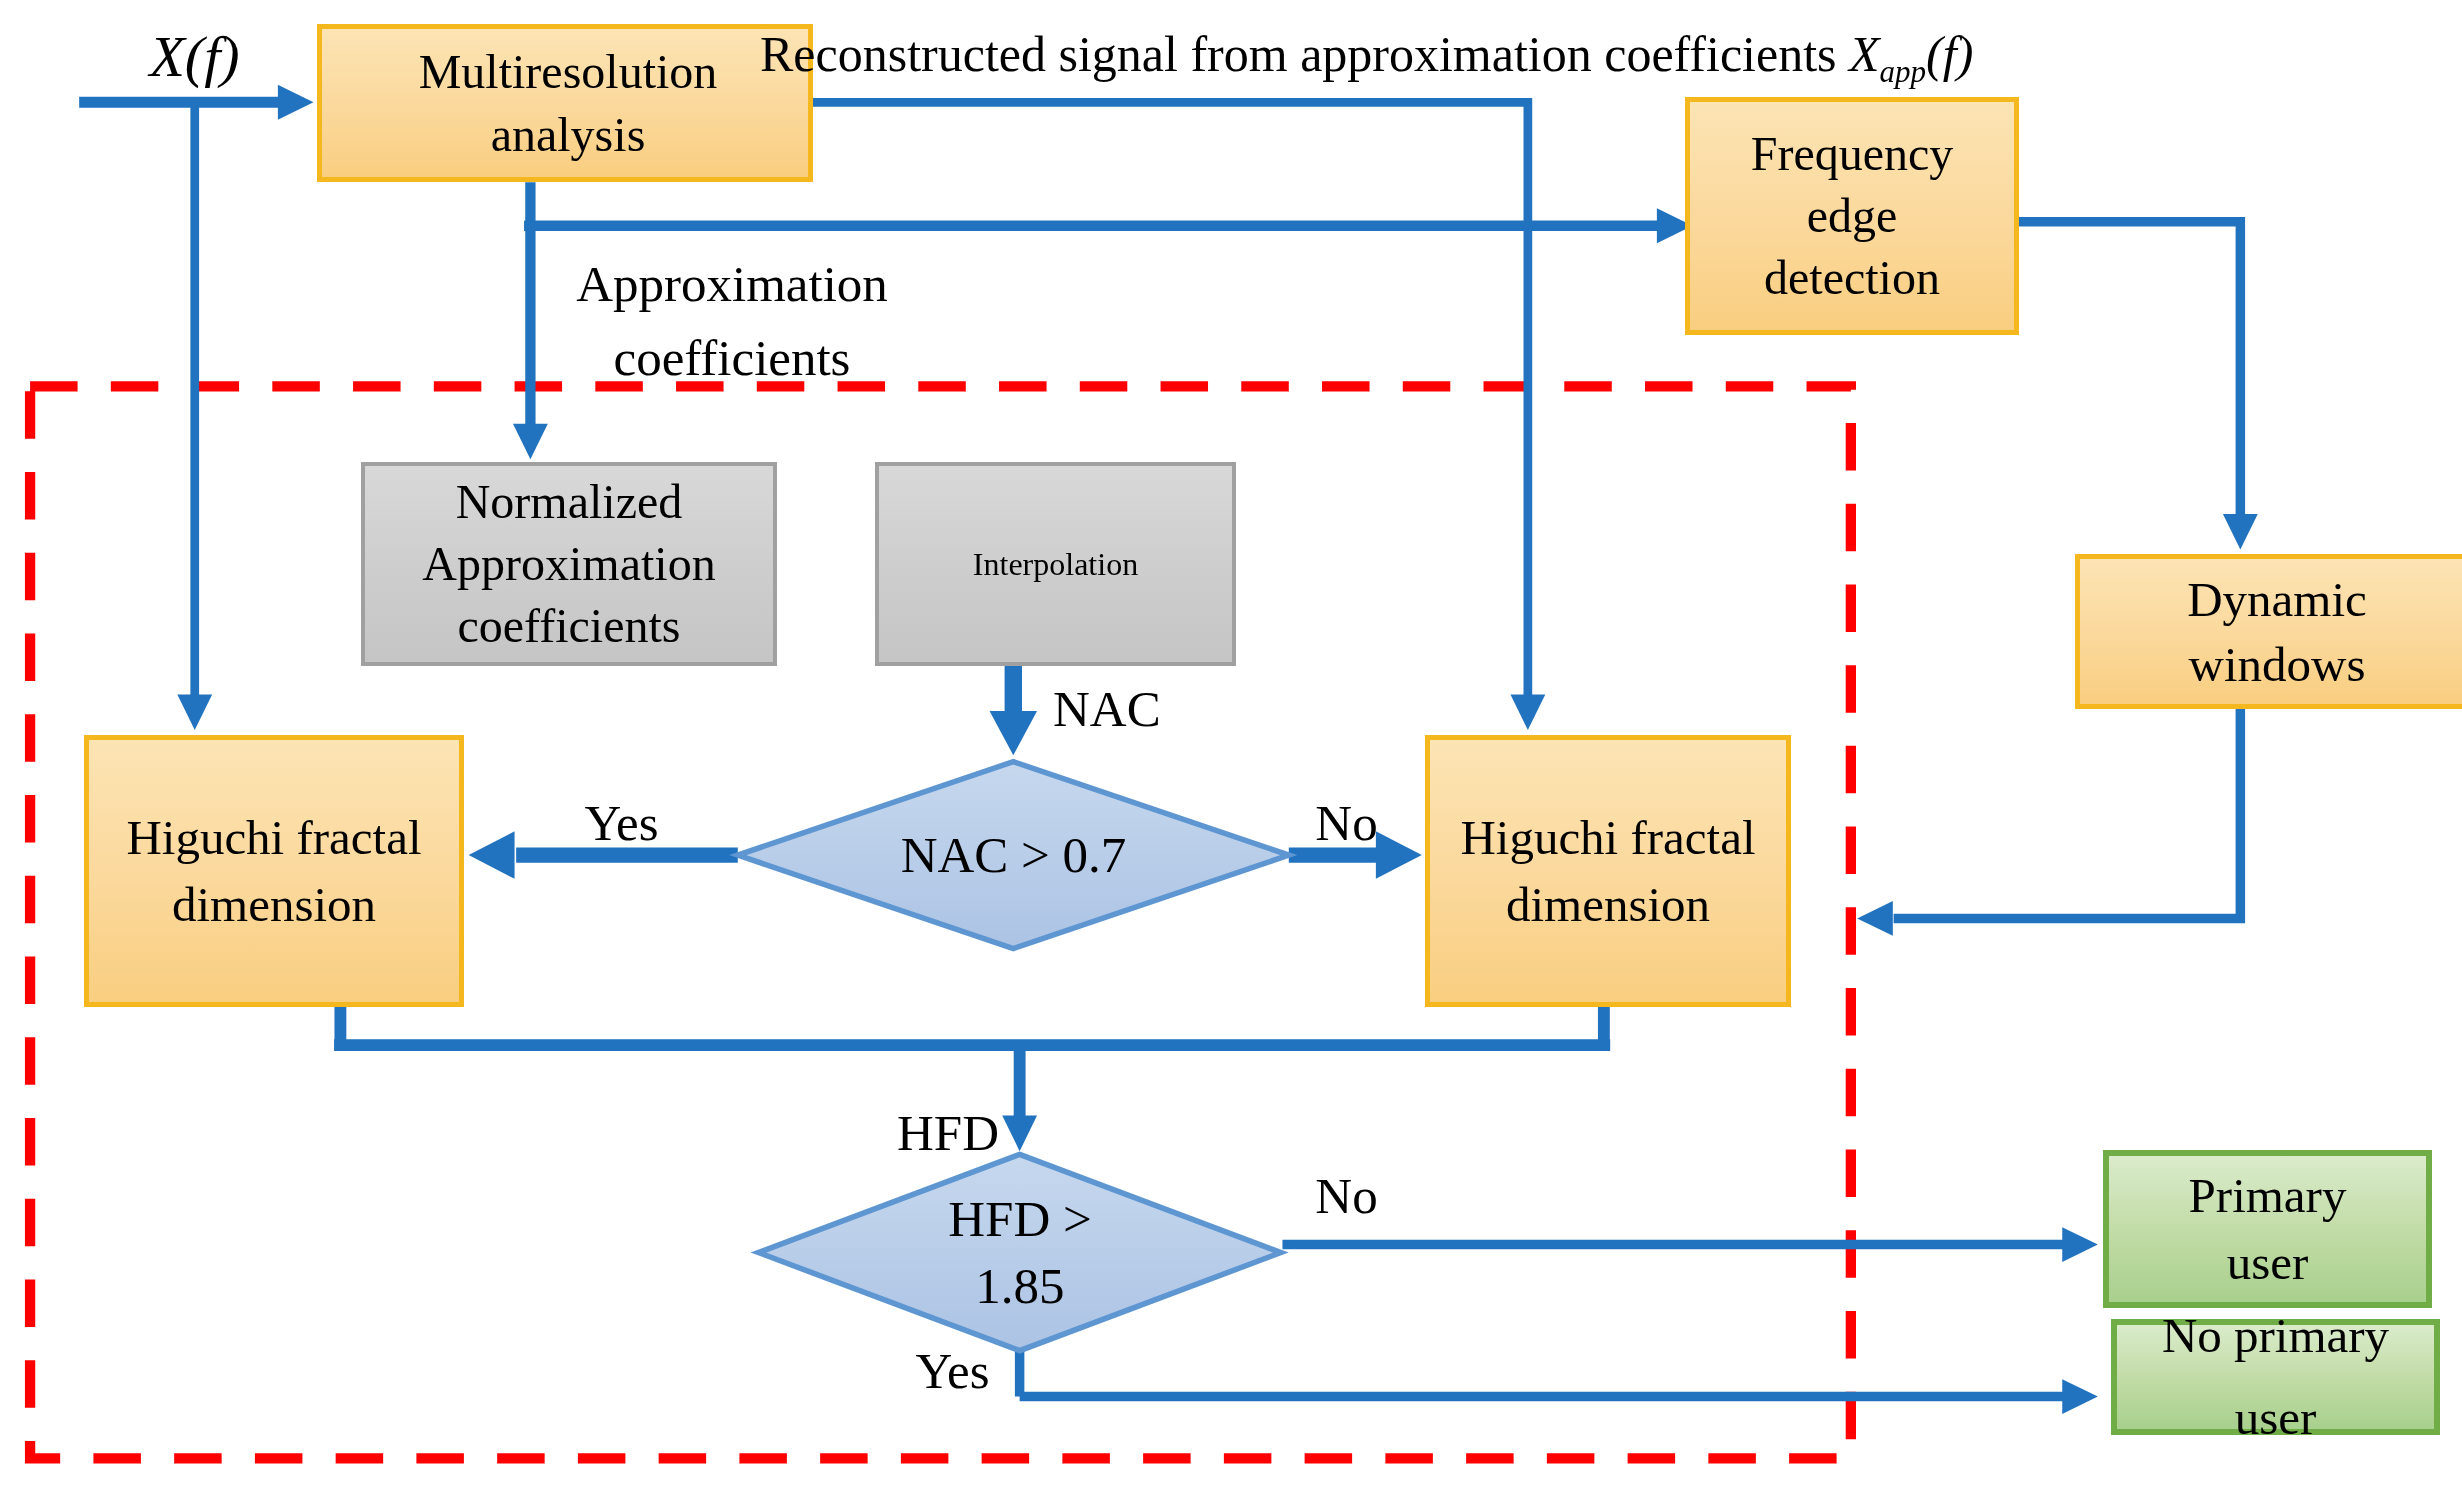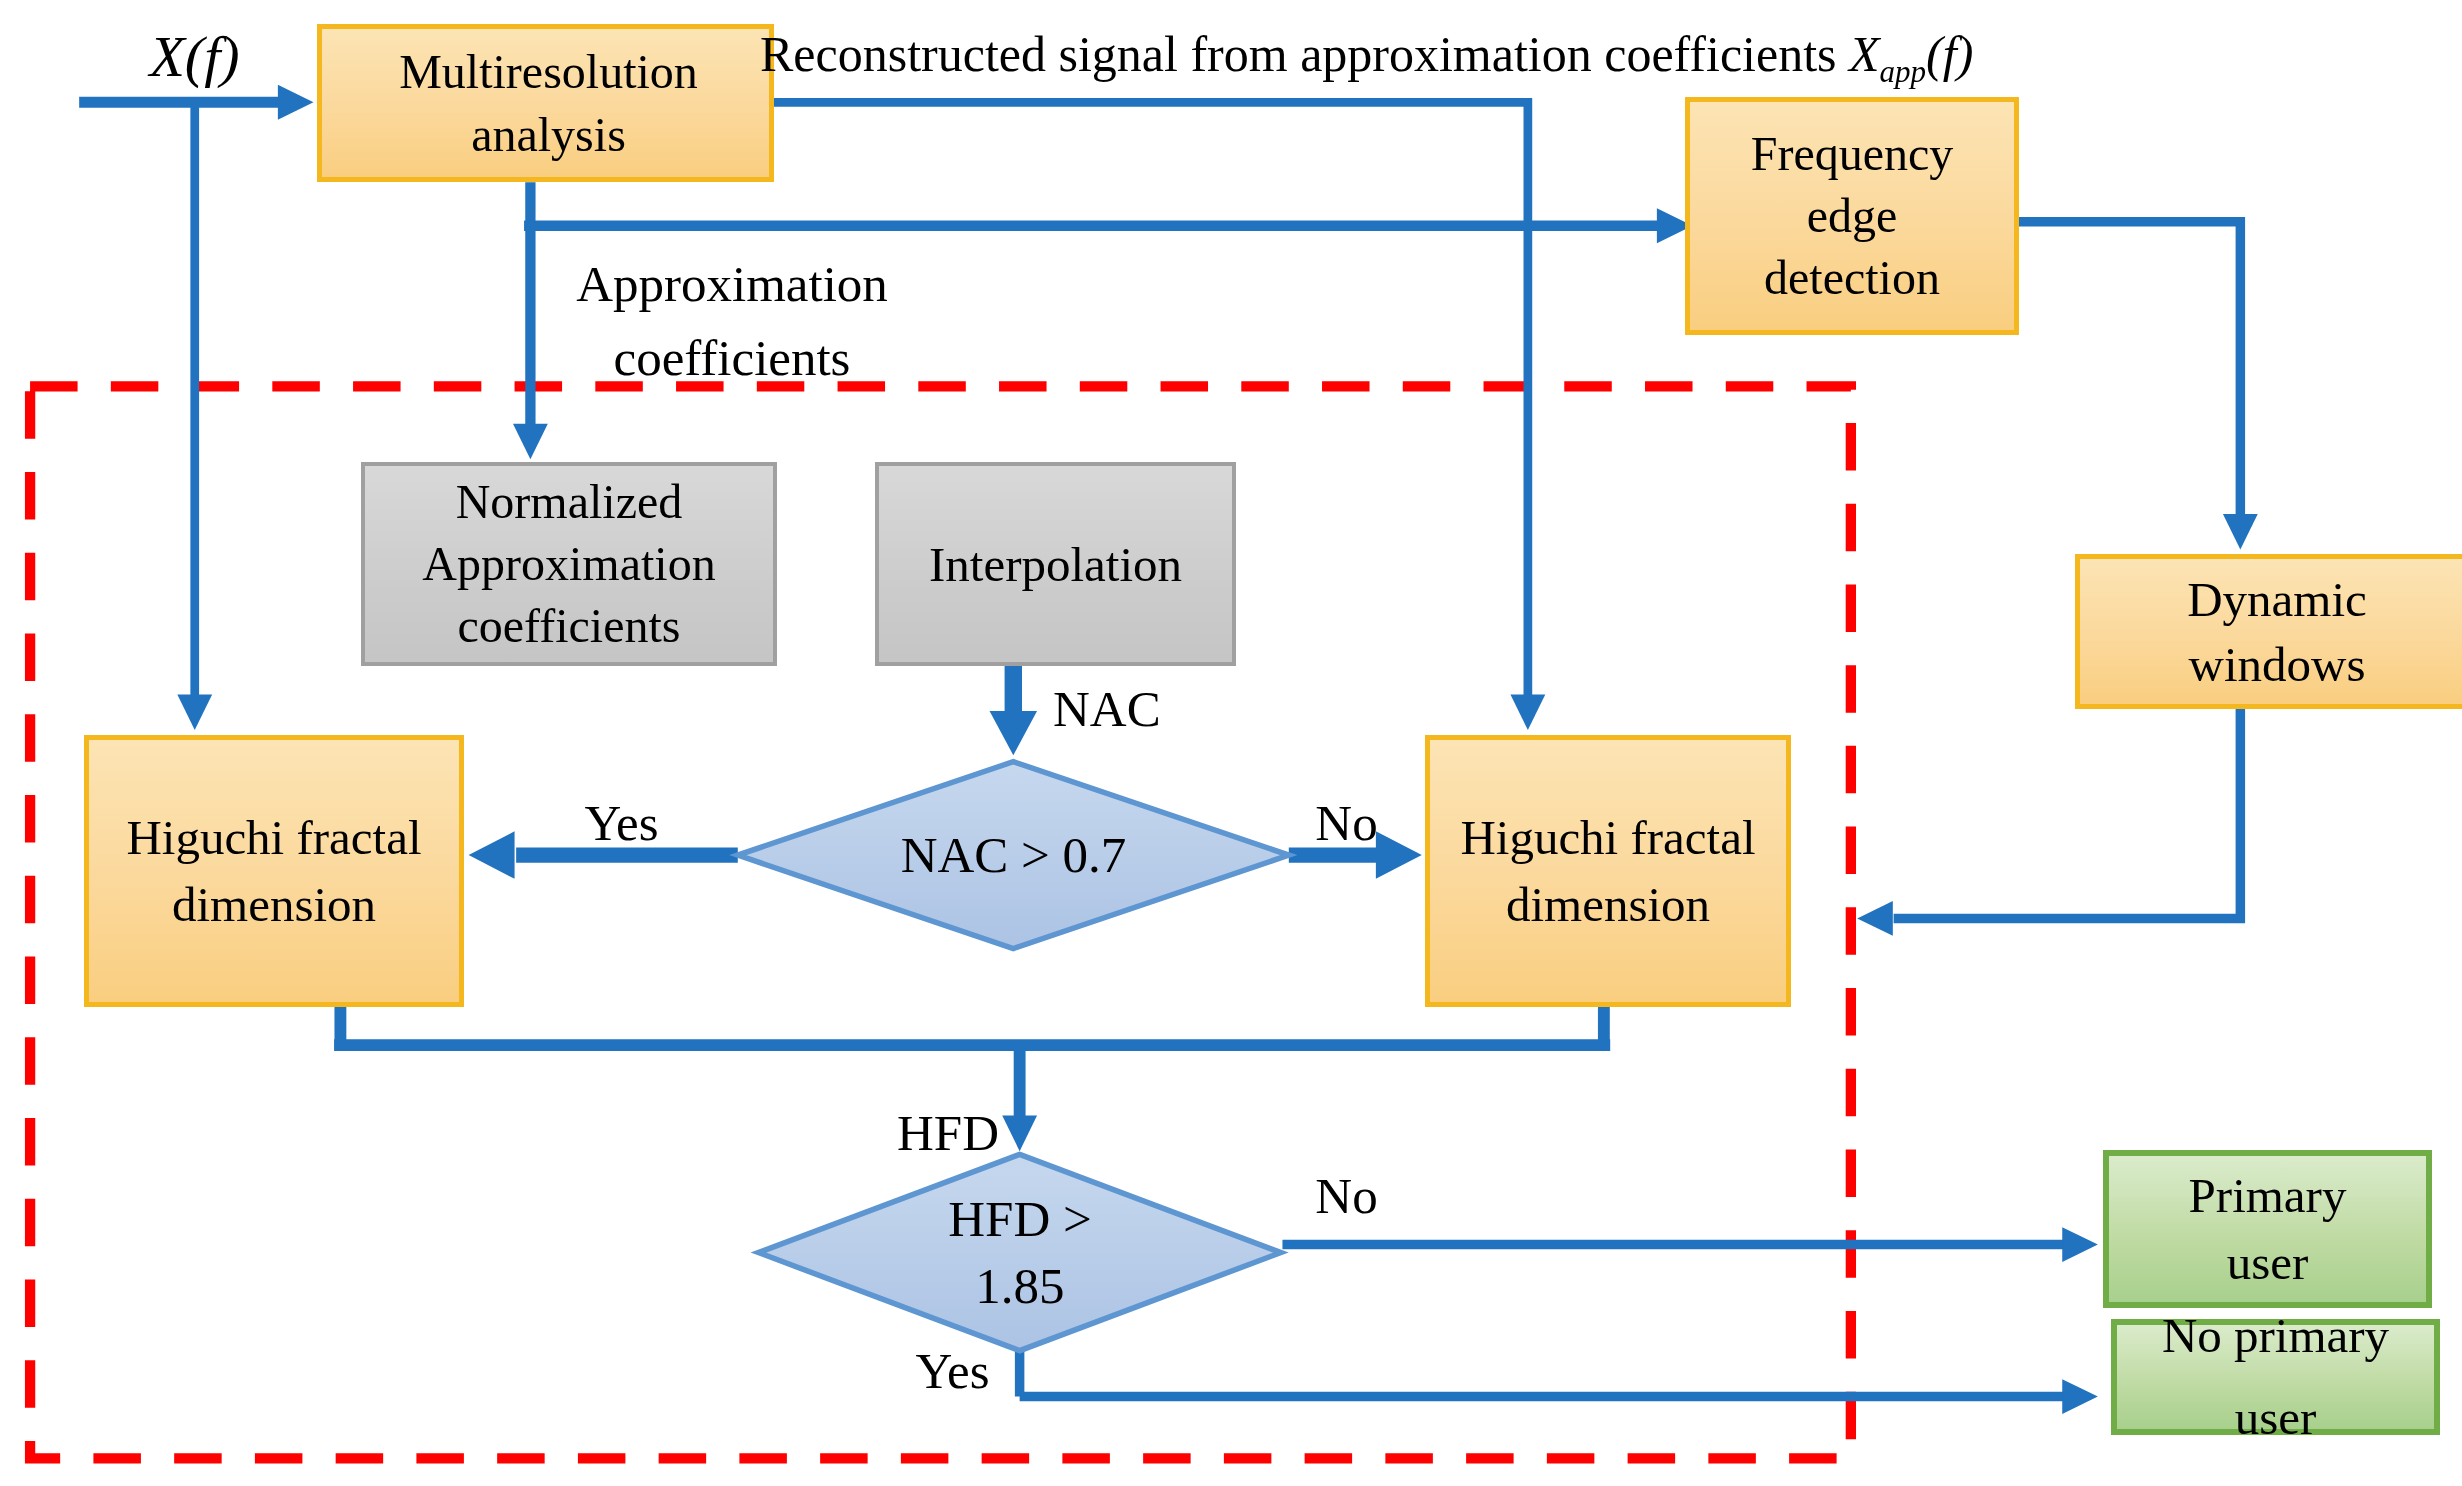--- a/index.html
+++ b/index.html
@@ -102,35 +102,35 @@
       <polygon points="1796,1080 1738,1050 1738,1110"></polygon>
       <polygon points="1288,1454 1266,1409 1310,1409"></polygon>
       <polygon points="2650,1572 2605,1550 2605,1594"></polygon>
       <polygon points="2650,1764 2605,1742 2605,1786"></polygon>
     </g>
 
     <polygon points="1280,962 1628,1080 1280,1198 932,1080" fill="url(#gradBlue)" stroke="#5E96D2" stroke-width="7"></polygon>
     <polygon points="1288,1458 1618,1582 1288,1706 958,1582" fill="url(#gradBlue)" stroke="#5E96D2" stroke-width="7"></polygon>
   </svg>
 
-  <div class="node node-orange" style="left:317px; top:24px; width:457px; height:158px; font-size:48px; line-height:63px;padding-left:6px;">Multiresolution
+  <div class="node node-orange" style="left:317px; top:24px; width:496px; height:158px; font-size:48px; line-height:63px;padding-left:6px;">Multiresolution
 analysis</div>
 
   <div class="node node-orange" style="left:1685px; top:97px; width:334px; height:238px; font-size:48px; line-height:62px;">Frequency
 edge
 detection</div>
 
   <div class="node node-orange" style="left:2043px; top:554px; width:404px; height:155px; font-size:49px; line-height:65px;margin-left:32px;">Dynamic
 windows</div>
 
   <div class="node node-gray" style="left:325px; top:462px; width:416px; height:204px; font-size:48px; line-height:62px;">Normalized
 Approximation
 coefficients</div>
 
-  <div class="node node-gray" style="left:839px; top:462px; width:361px; height:204px; font-size:49px;">Interpolation</div>
+  <div class="node node-gray" style="left:839px; top:462px; width:361px; height:204px; font-size:32px;">Interpolation</div>
 
   <div class="node node-orange" style="left:84px; top:735px; width:380px; height:272px; font-size:49px; line-height:67px;">Higuchi fractal
 dimension</div>
 
   <div class="node node-orange" style="left:1425px; top:735px; width:366px; height:272px; font-size:49px; line-height:67px;">Higuchi fractal
 dimension</div>
 
   <div class="node node-green" style="left:2103px; top:1150px; width:329px; height:158px; font-size:49px; line-height:67px;">Primary
 user</div>
 

